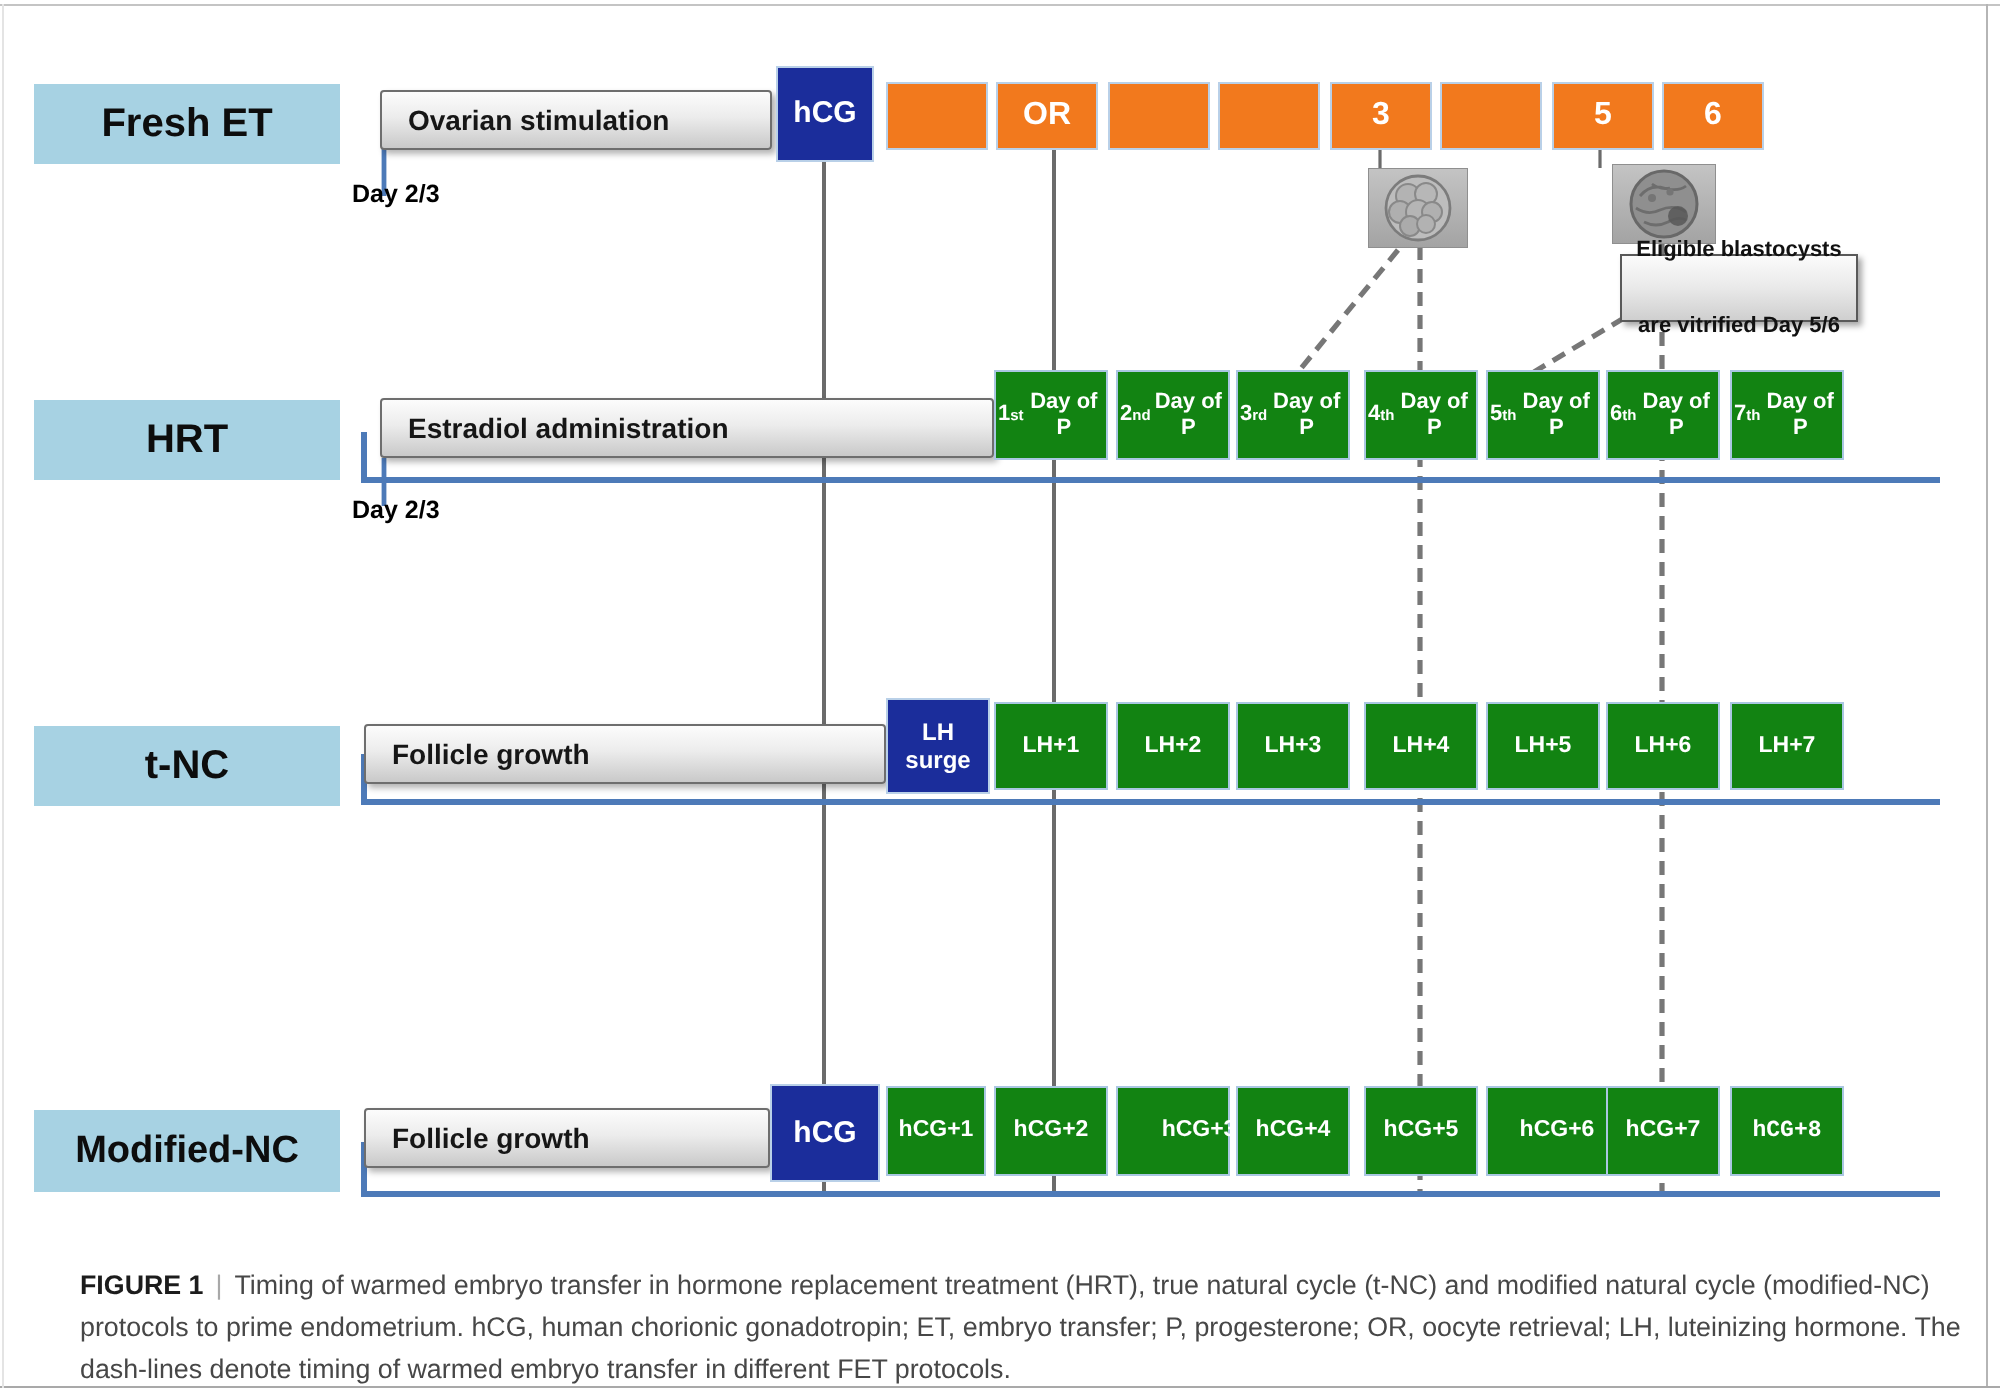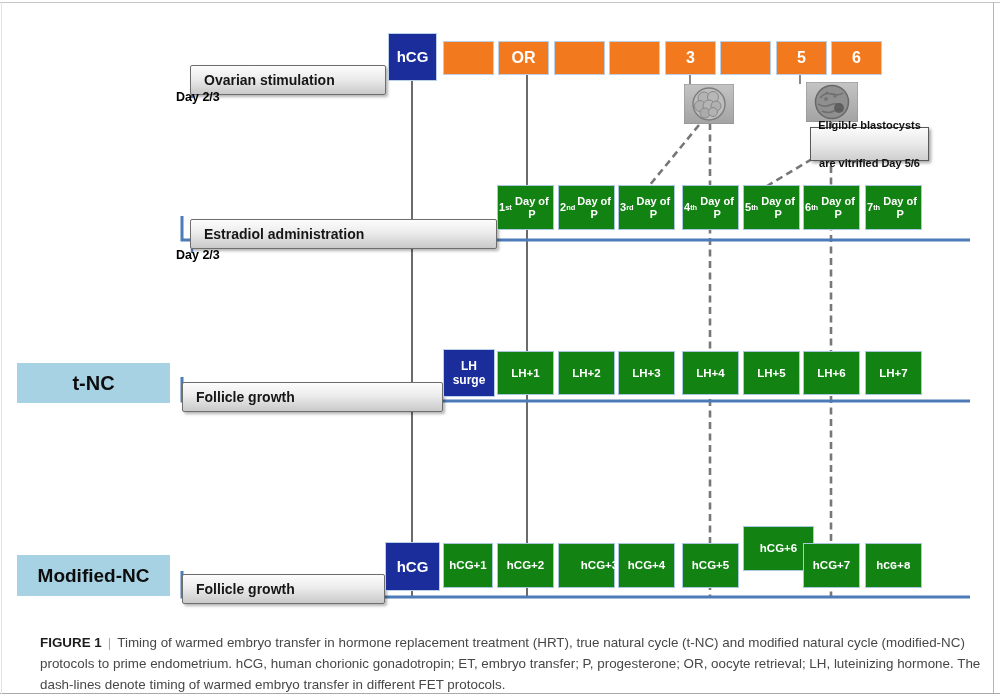--- a/index.html
+++ b/index.html
@@ -4,21 +4,21 @@
 <style>
   html,body{margin:0;padding:0;background:#ffffff;font-family:"Liberation Sans",sans-serif;}
   #fig{position:relative;width:1000px;height:698px;background:#fff;overflow:hidden;}
   .edge{position:absolute;background:#c4c4c4;}
   svg.overlay{position:absolute;left:0;top:0;z-index:1;}
   .lbl-box{position:absolute;background:#a7d2e3;display:flex;align-items:center;justify-content:center;
     font-weight:bold;color:#0d0d0d;z-index:3;}
   .phase-box{position:absolute;background:linear-gradient(180deg,#fcfcfc 0%,#ececec 45%,#c9c9c9 100%);
     border:1.5px solid #6e6e6e;border-radius:2px;box-shadow:2px 2px 3px rgba(0,0,0,.30);
     display:flex;align-items:center;font-weight:600;font-size:14px;color:#161616;
-    padding-left:13px;box-sizing:border-box;z-index:3;margin-top:20px;}
+    padding-left:13px;box-sizing:border-box;z-index:3;}
   .tbox{position:absolute;display:flex;align-items:center;justify-content:center;text-align:center;
     box-sizing:border-box;color:#fff;font-weight:bold;z-index:3;}
   .obox{background:#f2791d;border:1px solid #b9d0e8;font-size:16px;}
   .gbox{background:#128312;border:1px solid #aac7e2;font-size:11.5px;line-height:13px;padding:1px;}
   .hrtbox{font-size:11px;}
   .navy{background:#1b2d9b;border:1px solid #b9d0e8;font-size:15px;line-height:14px;padding:1px;}
   .navy.small{font-size:12px;}
   sup{font-size:7.5px;line-height:0;vertical-align:super;}
   .daylbl{position:absolute;font-weight:bold;font-size:12.5px;color:#000;z-index:3;}
   .embryo{position:absolute;z-index:4;}
@@ -54,20 +54,22 @@
     <line x1="699" y1="125" x2="649" y2="186" stroke="#777777" stroke-width="2.6" stroke-dasharray="7 4.5"></line>
     <line x1="812" y1="159" x2="767" y2="186" stroke="#777777" stroke-width="2.6" stroke-dasharray="7 4.5"></line>
 
     <line x1="192" y1="72" x2="192" y2="98" stroke="#4d7ab8" stroke-width="2.4"></line>
     <polyline points="182,216 182,240 970,240" fill="none" stroke="#4d7ab8" stroke-width="3"></polyline>
     <line x1="192" y1="229" x2="192" y2="253" stroke="#4d7ab8" stroke-width="2.4"></line>
     <polyline points="182,377 182,401 970,401" fill="none" stroke="#4d7ab8" stroke-width="3"></polyline>
     <polyline points="182,571 182,597 970,597" fill="none" stroke="#4d7ab8" stroke-width="3"></polyline>
   </svg>
 
+  <div class="lbl-box" style="left:17px;top:42px;width:153px;height:40px;font-size:20px;">Fresh ET</div>
+  <div class="lbl-box" style="left:17px;top:200px;width:153px;height:40px;font-size:20px;">HRT</div>
   <div class="lbl-box" style="left:17px;top:363px;width:153px;height:40px;font-size:20px;">t-NC</div>
   <div class="lbl-box" style="left:17px;top:555px;width:153px;height:41px;font-size:19px;">Modified-NC</div>
 
   <div class="phase-box" style="left:190px;top:45px;width:196px;height:30px;">Ovarian stimulation</div>
   <div class="phase-box" style="left:190px;top:199px;width:307px;height:30px;">Estradiol administration</div>
   <div class="phase-box" style="left:182px;top:362px;width:261px;height:30px;">Follicle growth</div>
   <div class="phase-box" style="left:182px;top:554px;width:203px;height:30px;">Follicle growth</div>
 
   <div class="tbox navy" style="left:388px;top:33px;width:49px;height:48px;">hCG</div>
   <div class="tbox navy small" style="left:443px;top:349px;width:52px;height:48px;">LH surge</div>
@@ -130,16 +132,16 @@
     <div class="tbox gbox" style="left: 618px; top: 351px; width: 57px; height: 44px;">LH+3</div>
     <div class="tbox gbox" style="left: 682px; top: 351px; width: 57px; height: 44px;">LH+4</div>
     <div class="tbox gbox" style="left: 743px; top: 351px; width: 57px; height: 44px;">LH+5</div>
     <div class="tbox gbox" style="left: 803px; top: 351px; width: 57px; height: 44px;">LH+6</div>
     <div class="tbox gbox" style="left: 865px; top: 351px; width: 57px; height: 44px;">LH+7</div>
     <div class="tbox gbox" style="left: 443px; top: 543px; width: 50px; height: 45px;">hCG+1</div>
     <div class="tbox gbox" style="left: 497px; top: 543px; width: 57px; height: 45px;">hCG+2</div>
     <div class="tbox gbox" style="left: 558px; top: 543px; width: 57px; height: 45px; padding-left: 27px;">hCG+3</div>
     <div class="tbox gbox" style="left: 618px; top: 543px; width: 57px; height: 45px;">hCG+4</div>
     <div class="tbox gbox" style="left: 682px; top: 543px; width: 57px; height: 45px;">hCG+5</div>
-    <div class="tbox gbox" style="left: 743px; top: 526px; width: 71px; height: 45px;">hCG+6</div>
+    <div class="tbox gbox" style="left: 743px; top: 543px; width: 71px; height: 45px;">hCG+6</div>
     <div class="tbox gbox" style="left: 803px; top: 543px; width: 57px; height: 45px;">hCG+7</div>
     <div class="tbox gbox" style="left: 865px; top: 543px; width: 57px; height: 45px; font-family: Liberation Mono, monospace;">hCG+8</div>
   </div>
 
 </body></html>

